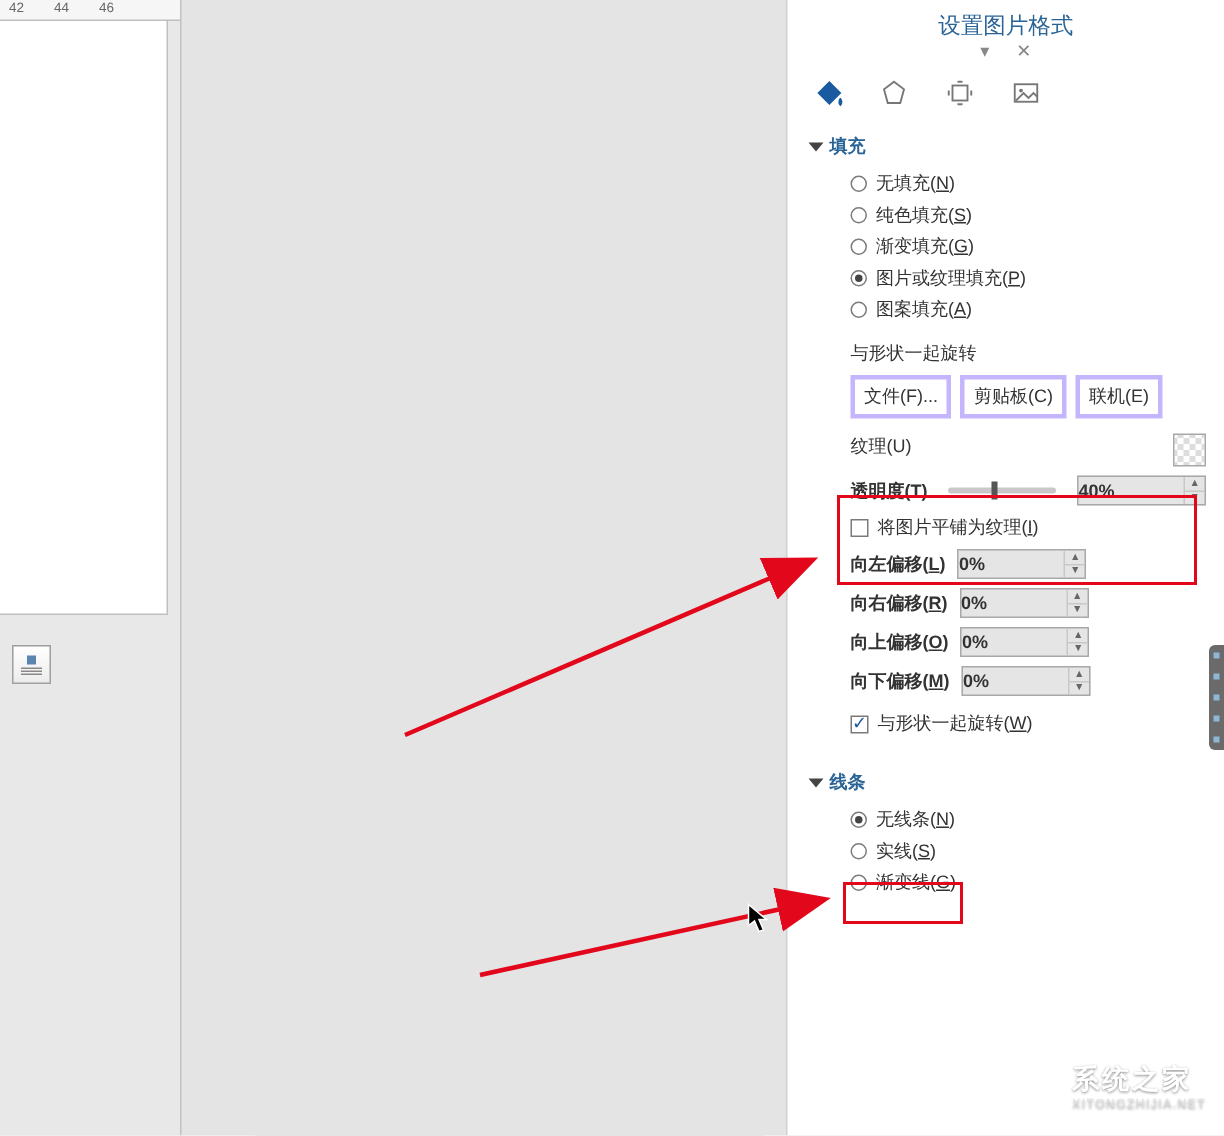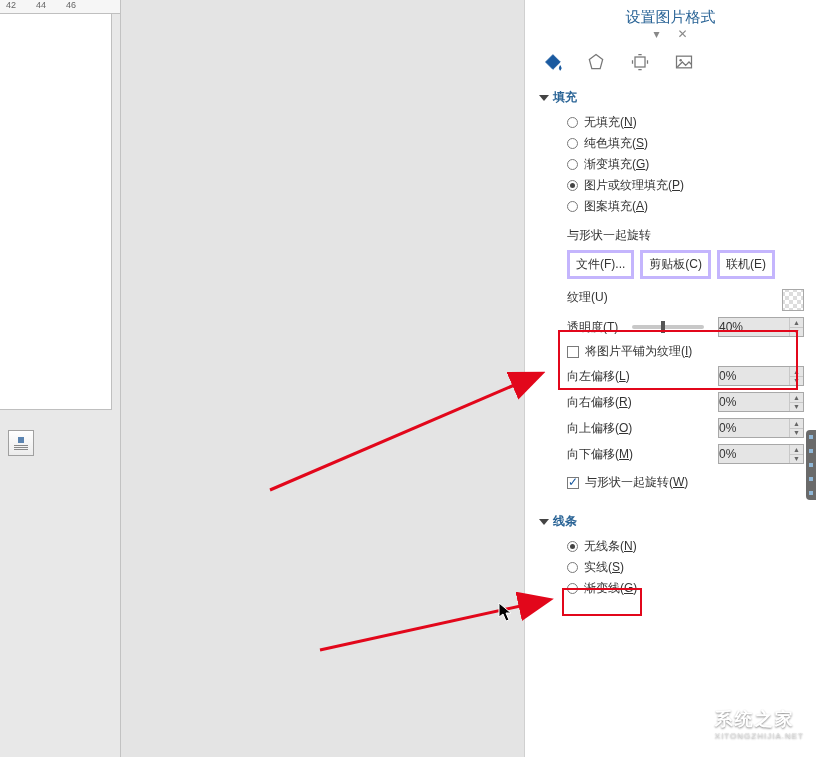--- a/index.html
+++ b/index.html
@@ -142,23 +142,23 @@
     border: 3px solid #c4b5fd;
     background: #fff;
     padding: 3px 6px;
     font-size: 12px;
     min-width: 62px;
     text-align: center;
     cursor: pointer;
   }
   .field-row {
     display:flex; align-items:center;
-    justify-content: space-between;
     margin: 6px 0 6px 28px;
     gap: 8px;
+    font-weight: bold;
   }
   .field-row .label { flex: 0 0 auto; }
   .field-row .slider {
     flex: 1;
     height: 4px; background:#c8c8c8; position:relative;
     margin: 0 6px;
     border-radius:2px;
   }
   .field-row .slider .thumb {
     position:absolute; top:-4px;

